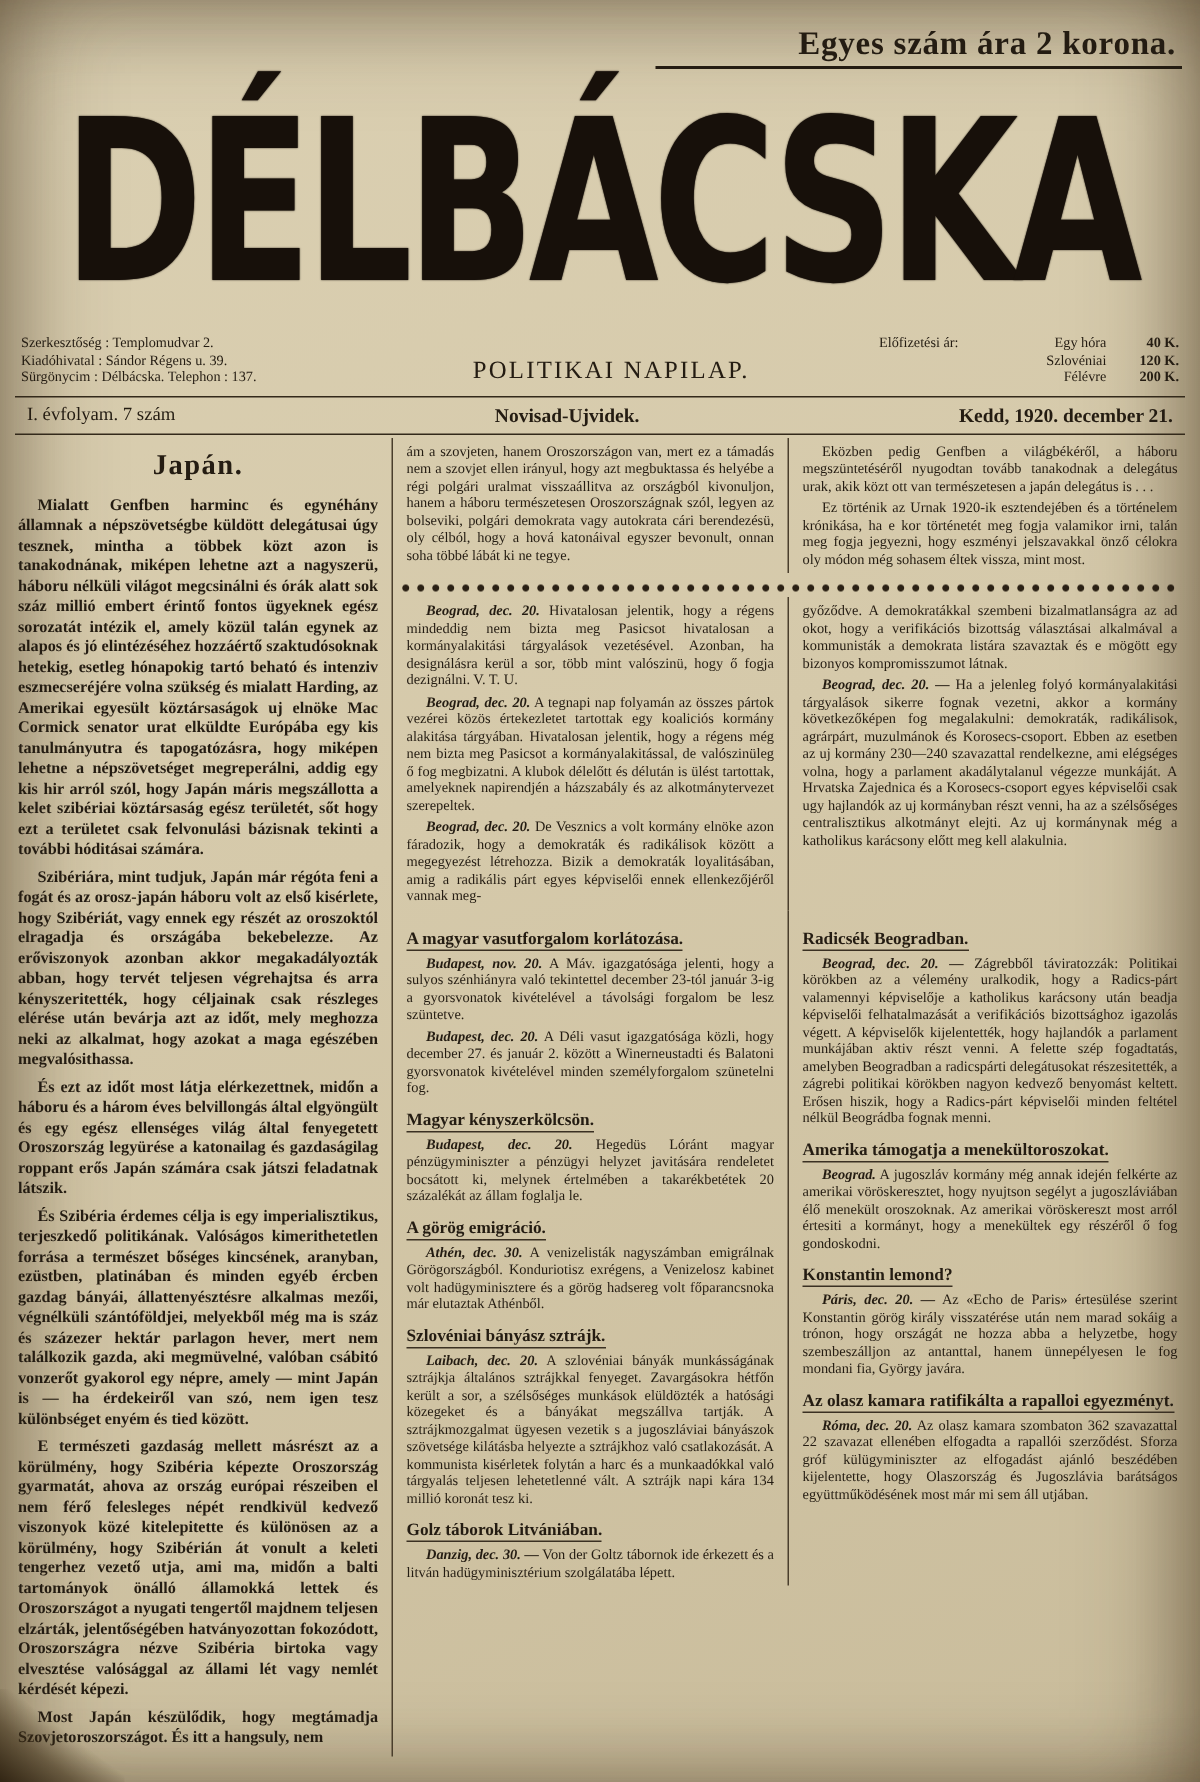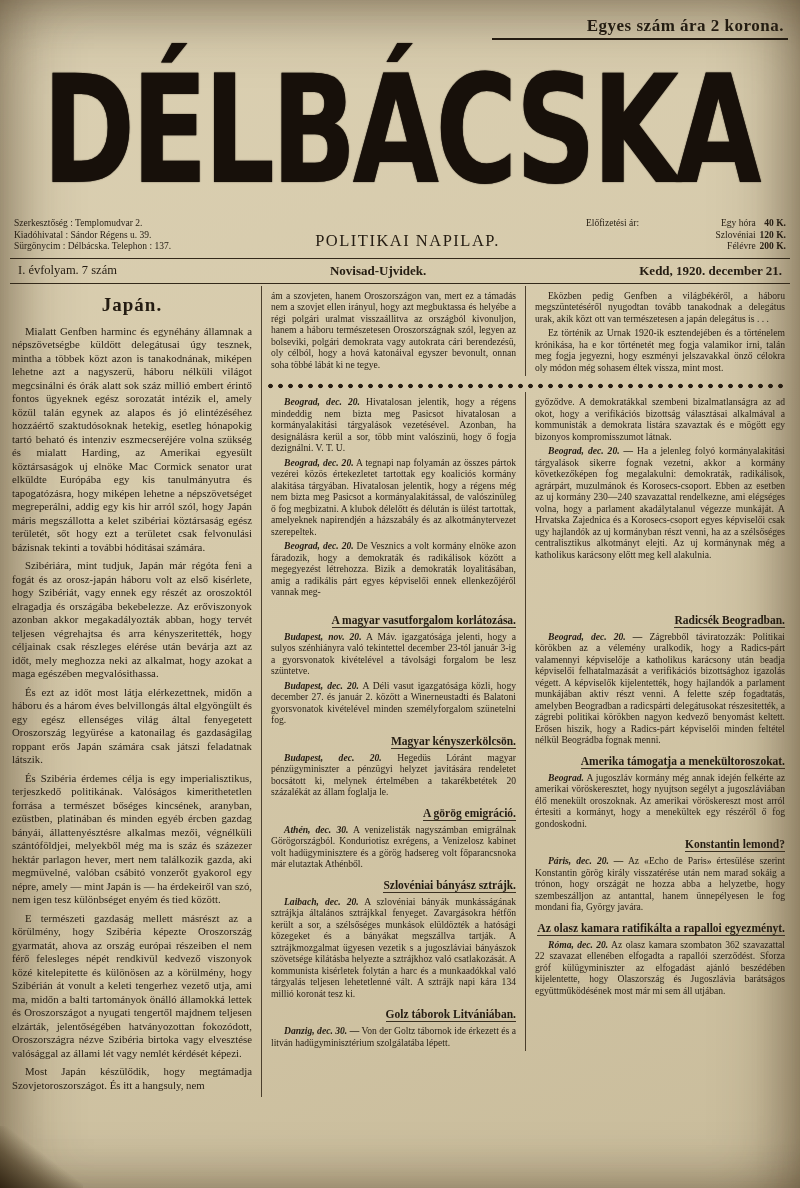--- a/index.html
+++ b/index.html
@@ -14,60 +14,60 @@
                 inset 0 45px 70px -35px rgba(55,38,16,.4),
                 inset 0 -30px 60px -30px rgba(55,38,16,.35);
     overflow:hidden;
     padding:10px 10px 0 10px;
     color:#241c12;
     font-family:"Liberation Serif","DejaVu Serif",serif;
   }
   
   .price-row { text-align:right; padding-right:2px; margin-top:6px; margin-bottom:4px; }
   .price-text {
-    font-weight:bold; font-size:17px; letter-spacing:.5px;
+    font-weight:bold; font-size:22px; letter-spacing:.5px;
     border-bottom:2px solid #241c12; padding:0 4px 3px 95px;margin-top:32px;
   }
   .masthead {
     font-family:"DejaVu Sans","Liberation Sans",sans-serif;
     font-weight:bold; font-size:112px; line-height:116px; height:116px;
     text-align:center; letter-spacing:-4px;
     transform:scaleY(1.34); transform-origin:center;
     color:#17100a; margin:36px 0 30px 0;
     text-shadow:0 0 1px #17100a;
   }
   .info-row { display:flex; align-items:flex-end; padding:0 4px; margin-bottom:5px;margin-top:22px; }
   .office { width:215px; font-size:9.5px; line-height:11.5px; }
   .subtitle { flex:1; text-align:center; font-size:16.5px; letter-spacing:1.5px; padding-bottom:2px; }
   .subs { width:200px; font-size:9.5px; line-height:11.5px; }
-  .subs-grid { display:grid; grid-template-columns:auto 1fr auto; column-gap:4px; }
+  .subs-grid { display:grid; grid-template-columns:auto 1fr auto; column-gap:22px; }
   .subs-term { text-align:right; }
   .subs-price { text-align:right; font-weight:bold; }
   .date-row {
     display:flex; justify-content:space-between; align-items:flex-start;
     border-top:1.5px solid #33291a; border-bottom:1.5px solid #33291a;
     padding:4px 8px; font-size:12.5px;
   }
   .date-row .city, .date-row .date { font-weight:bold; font-size:13px;font-family:Liberation Serif, serif; }
   
   .body { display:flex; margin-top:2px; }
   .col-left { flex:0 0 252px; width:252px; border-right:1px solid #4a3e2c; padding:4px 9px 0 2px; }
   .col-rest { flex:1; min-width:0; }
   .seg { display:flex; }
   .seg .c2 { width:50%; border-right:1px solid #4a3e2c; padding:4px 9px 0 9px; }
   .seg .c3 { width:50%; padding:4px 5px 0 9px; }
   .para {
     font-size:9.6px; line-height:11.5px; text-align:justify;
     text-indent:13px; margin-bottom:3px;
   }
   .noindent { text-indent:0; }
-  .col-left .para { font-size:10.8px; line-height:13.5px; margin-bottom:5px; }
+  .col-left .para { font-size:10.8px; line-height:13.5px; margin-bottom:5px;font-weight:bold; }
   .japan-title { text-align:center; font-size:19px; letter-spacing:1px; margin:4px 0 9px 0; }
   .section-title { text-align:center; font-size:20px; letter-spacing:.5px; margin:3px 0 5px 0; }
-  .art-title { text-align:right; font-size:11.5px; line-height:14px; margin:8px 0 4px 0; font-weight:bold; }
+  .art-title { text-align:left; font-size:11.5px; line-height:14px; margin:8px 0 4px 0; font-weight:bold; }
   .art-title span { border-bottom:1px solid #3a3022; padding-bottom:1px; }
   .dl { font-style:italic; font-weight:bold; }
   .orn {
     height:10px; margin:5px 4px 1px 4px;
     background-image:radial-gradient(circle at 4.5px 5px, #2a2014 2px, rgba(0,0,0,0) 2.6px);
     background-size:10px 10px; background-repeat:repeat-x;
   }
   .corner-fold {
     position:absolute; left:-2px; bottom:-2px; width:85px; height:64px;
     background:linear-gradient(to top right, rgba(38,26,10,.9) 0%, rgba(60,45,22,.55) 32%, rgba(0,0,0,0) 55%);

